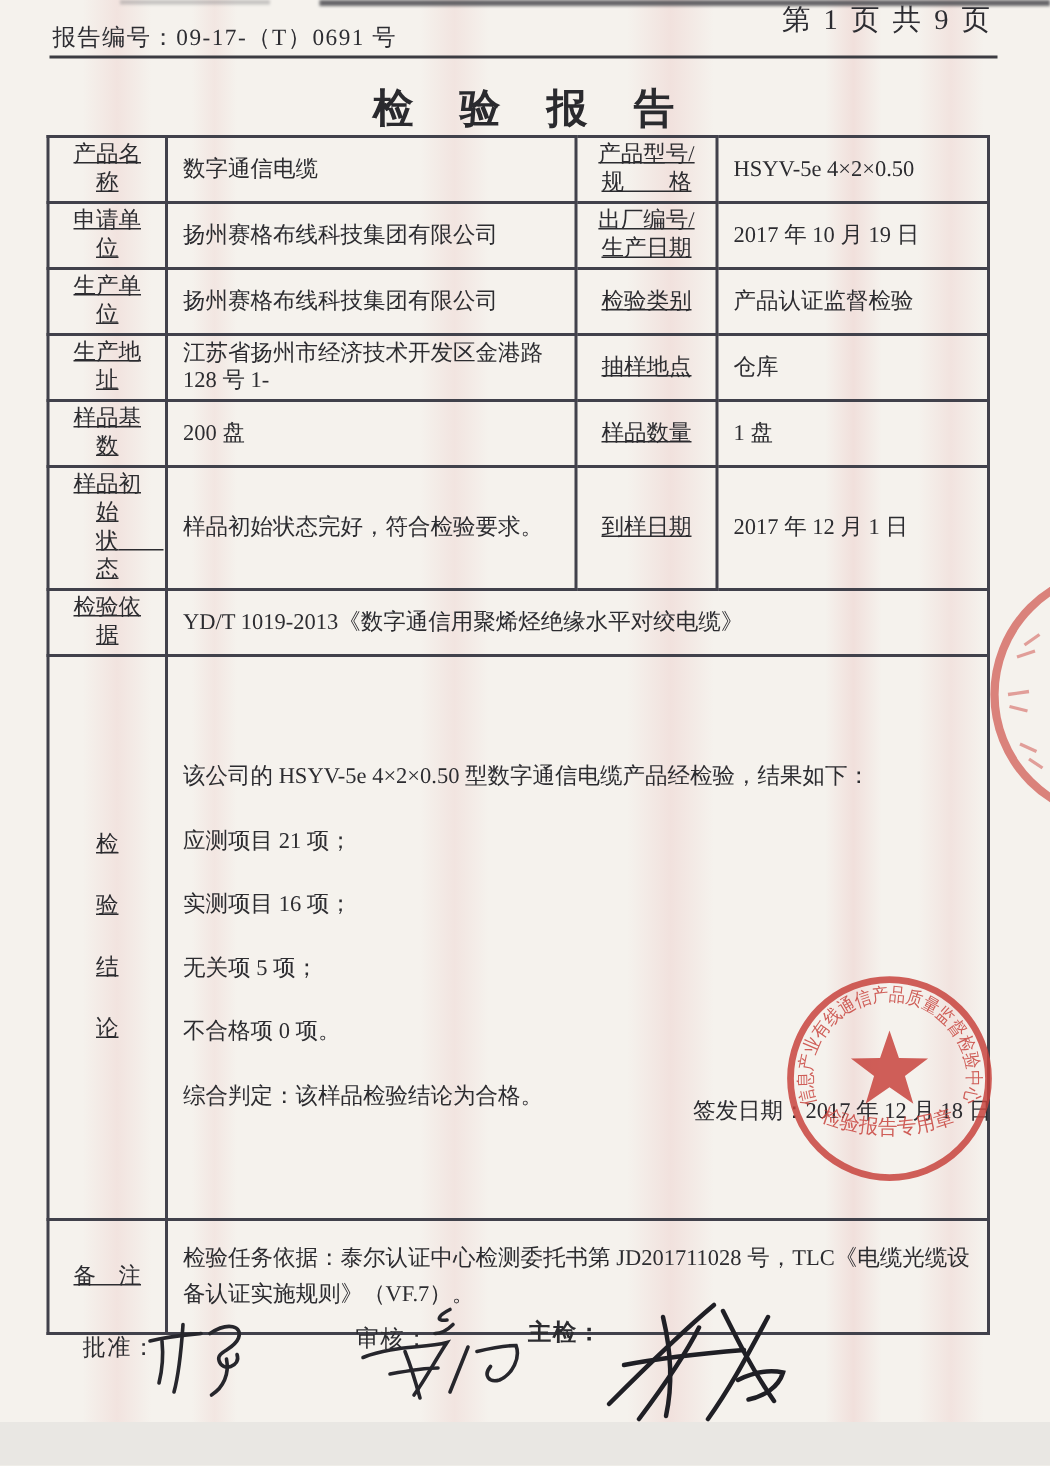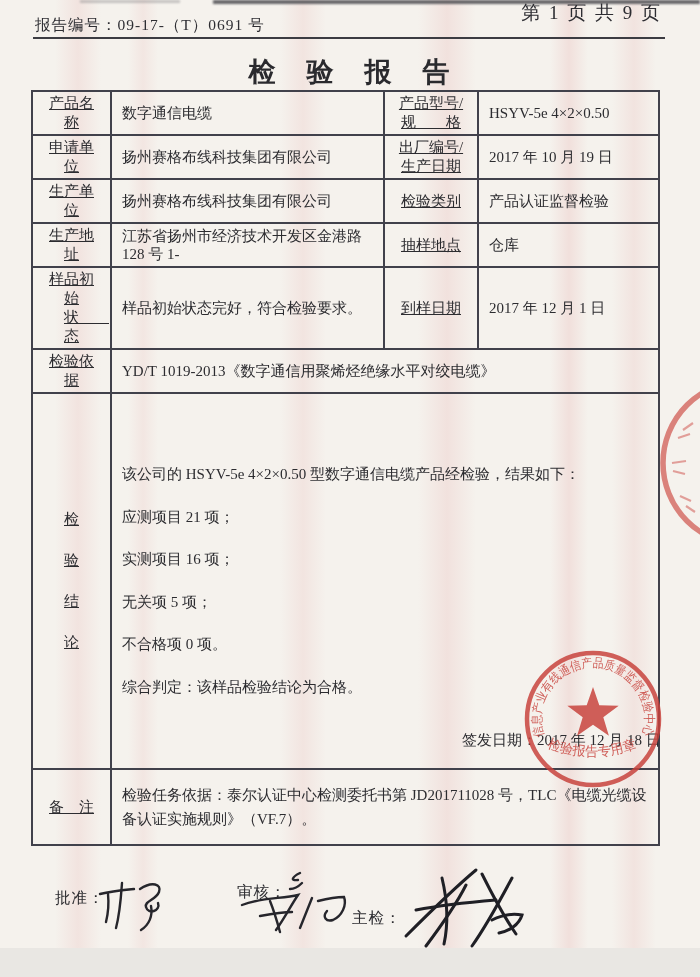--- a/index.html
+++ b/index.html
@@ -49,21 +49,21 @@
   .concl-line{line-height:23.5px;white-space:pre-line;}
 
   .sign-date{position:absolute;left:462px;top:731px;font-size:15px;color:#2c2c30;z-index:3;}
 
   .stamp-main{position:absolute;left:518px;top:644px;width:150px;height:150px;opacity:.84;z-index:4;}
   .stamp-partial{position:absolute;left:650px;top:368px;width:50px;height:190px;opacity:.7;z-index:4;}
 
   .sig-label{position:absolute;font-size:15.5px;letter-spacing:1px;color:#2c2c30;}
   .sig-approve-label{left:55px;top:888px;}
   .sig-review-label{left:237px;top:882px;}
-  .sig-chief-label{left:352px;top:908px;}
+  .sig-chief-label{left:352px;top:878px;font-weight:bold;}
   .sig-svg{position:absolute;z-index:2;}
   .sig1{left:98px;top:876px;}
   .sig2{left:240px;top:870px;}
   .sig3{left:396px;top:864px;}
 
   .footer-label{position:absolute;left:33px;top:948px;font-size:11.5px;color:#3c3c40;letter-spacing:.5px;}
 </style>
 </head>
 <body>
 
@@ -105,20 +105,26 @@
       <td class="val">扬州赛格布线科技集团有限公司</td>
       <td class="lab">检验类别</td>
       <td class="val">产品认证监督检验</td>
     </tr>
     <tr style="height:41px">
       <td class="lab">生产地址</td>
       <td class="val" style="line-height:18px">江苏省扬州市经济技术开发区金港路
 128 号 1-</td>
       <td class="lab">抽样地点</td>
       <td class="val">仓库</td>
+    </tr>
+    <tr style="height:40px">
+      <td class="lab">样品基数</td>
+      <td class="val">200 盘</td>
+      <td class="lab">样品数量</td>
+      <td class="val">1 盘</td>
     </tr>
     <tr style="height:42px">
       <td class="lab">样品初始
 状　　态</td>
       <td class="val">样品初始状态完好，符合检验要求。</td>
       <td class="lab">到样日期</td>
       <td class="val">2017 年 12 月 1 日</td>
     </tr>
     <tr style="height:40px">
       <td class="lab">检验依据</td>

